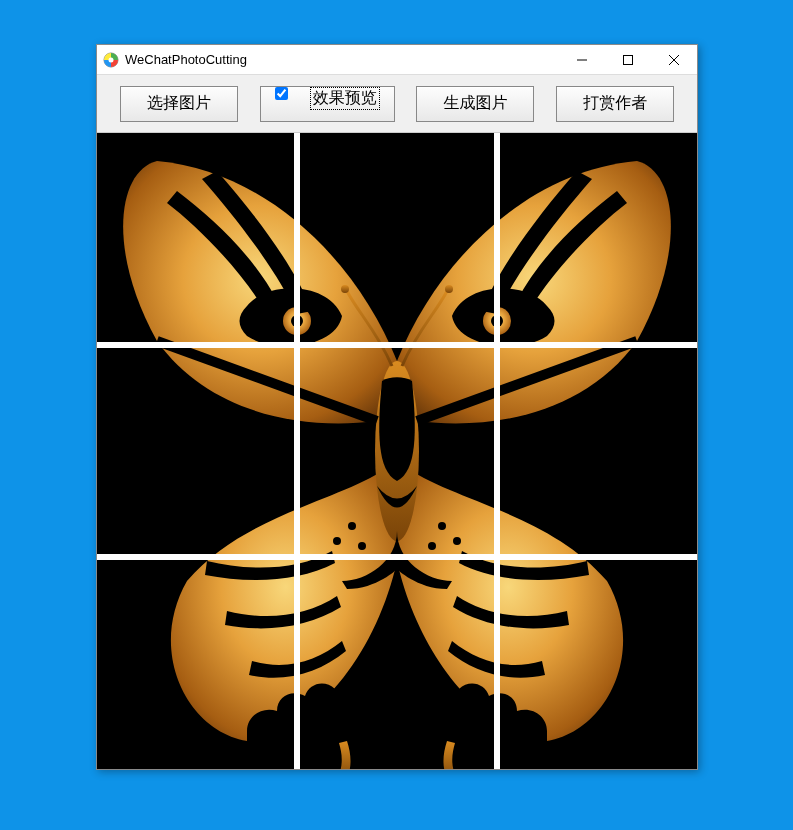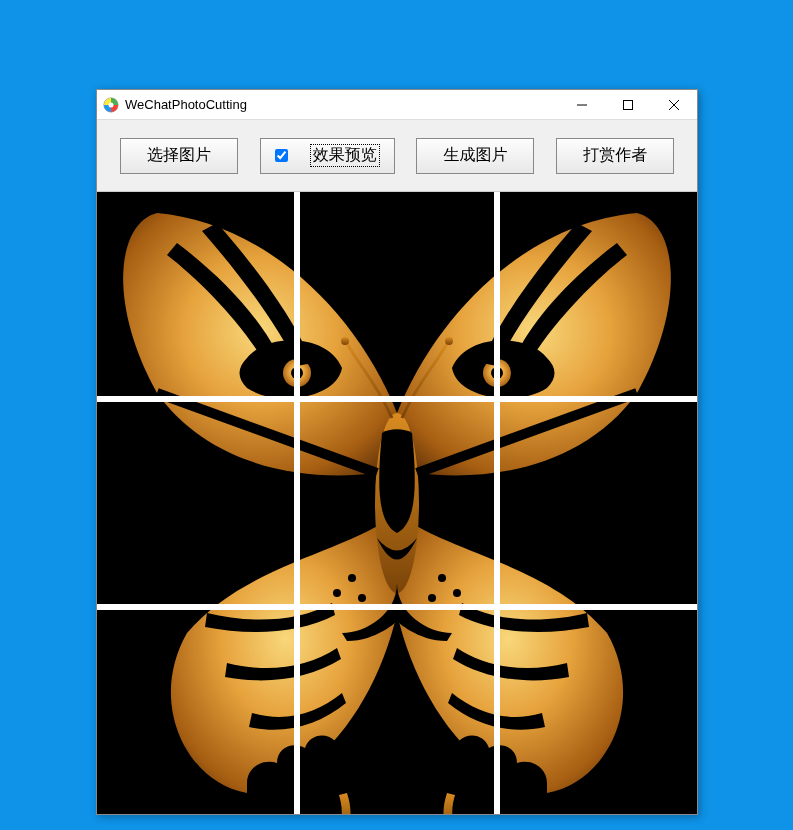--- a/index.html
+++ b/index.html
@@ -15,21 +15,20 @@
       position: absolute;
       left: 96px;
       top: 44px;
       width: 602px;
       height: 726px;
       background: #fde047;
       border: 1px solid #8a8a8a;
       box-shadow: 2px 2px 8px rgba(0,0,0,0.3);
       display: flex;
       flex-direction: column;
-      margin-top: 45px;
     }
     .titlebar {
       height: 30px;
       background: #ffffff;
       display: flex;
       align-items: center;
       padding-left: 6px;
       border-bottom: 1px solid #ddd;
     }
     .app-icon {
@@ -53,21 +52,21 @@
       width: 46px;
       height: 100%;
       display: flex;
       align-items: center;
       justify-content: center;
       font-size: 11px;
       color: #000;
       cursor: default;
     }
     .toolbar {
-      height: 72px;
+      height: 58px;
       background: #f0f0f0;
       display: flex;
       align-items: center;
       justify-content: space-around;
       padding: 0 12px;
       border-bottom: 1px solid #ccc;
     }
     .btn {
       width: 118px;
       height: 36px;
@@ -80,21 +79,21 @@
       justify-content: center;
       cursor: default;
       box-shadow: 0 1px 0 #fff inset;
     }
     .checkbox-wrap {
       width: 135px;
       height: 36px;
       background: linear-gradient(#fdfdfd, #e8e8e8);
       border: 1px solid #888;
       display: flex;
-      align-items: center;
+      align-items: flex-start;
       justify-content: center;
       gap: 22px;
       font-size: 16px;
       cursor: default;
     }
     .checkbox-wrap input {
       width: 13px;
       height: 13px;
     }
     .checkbox-label {

